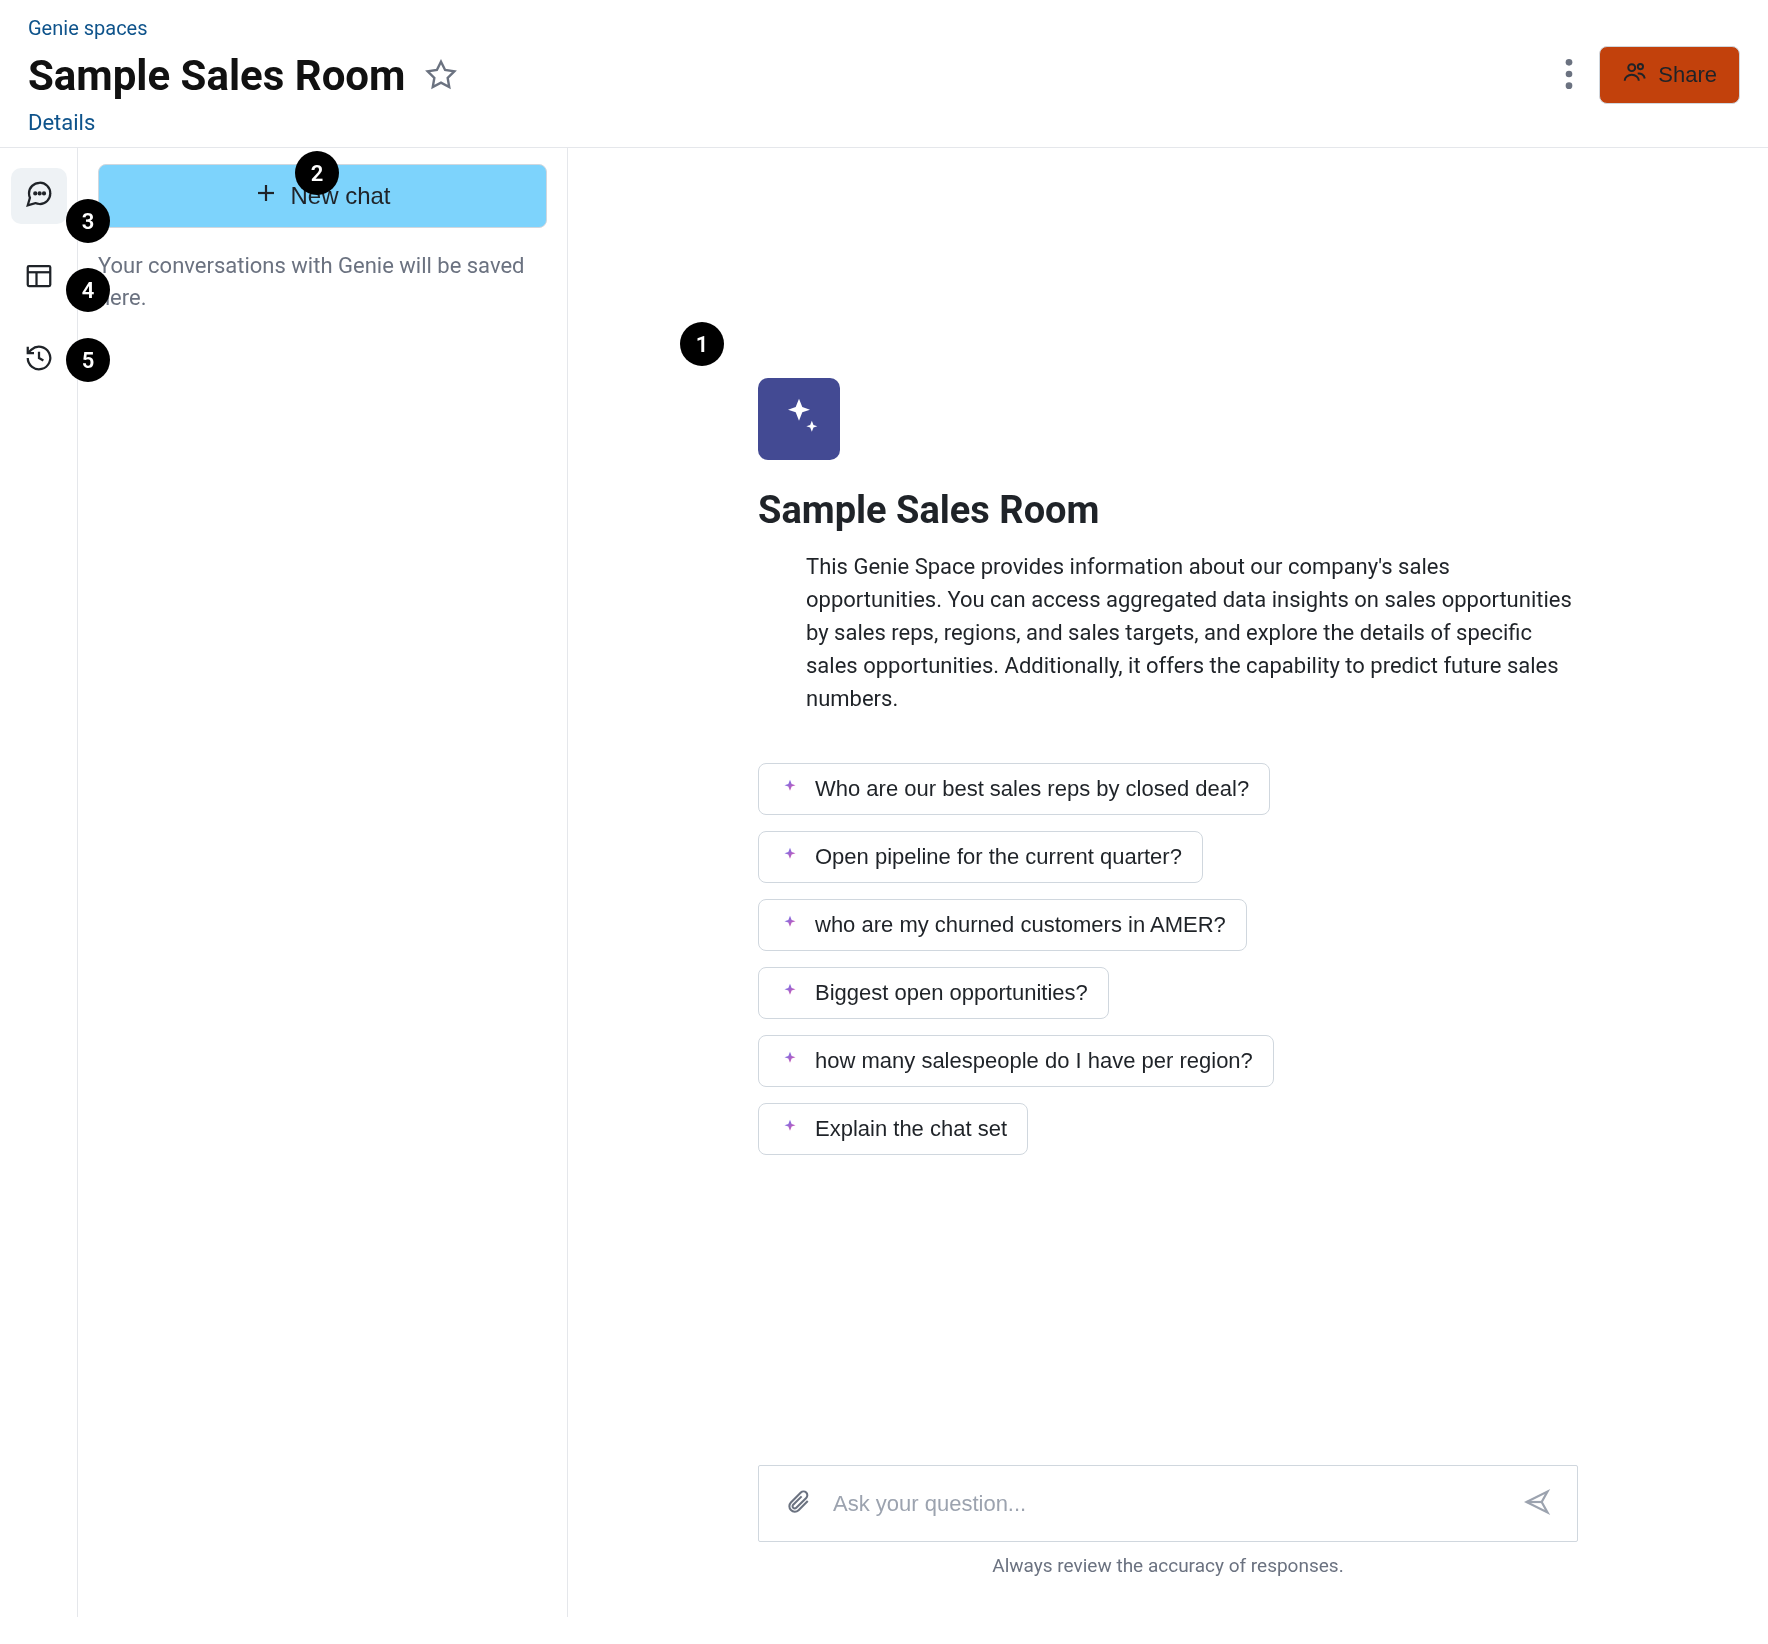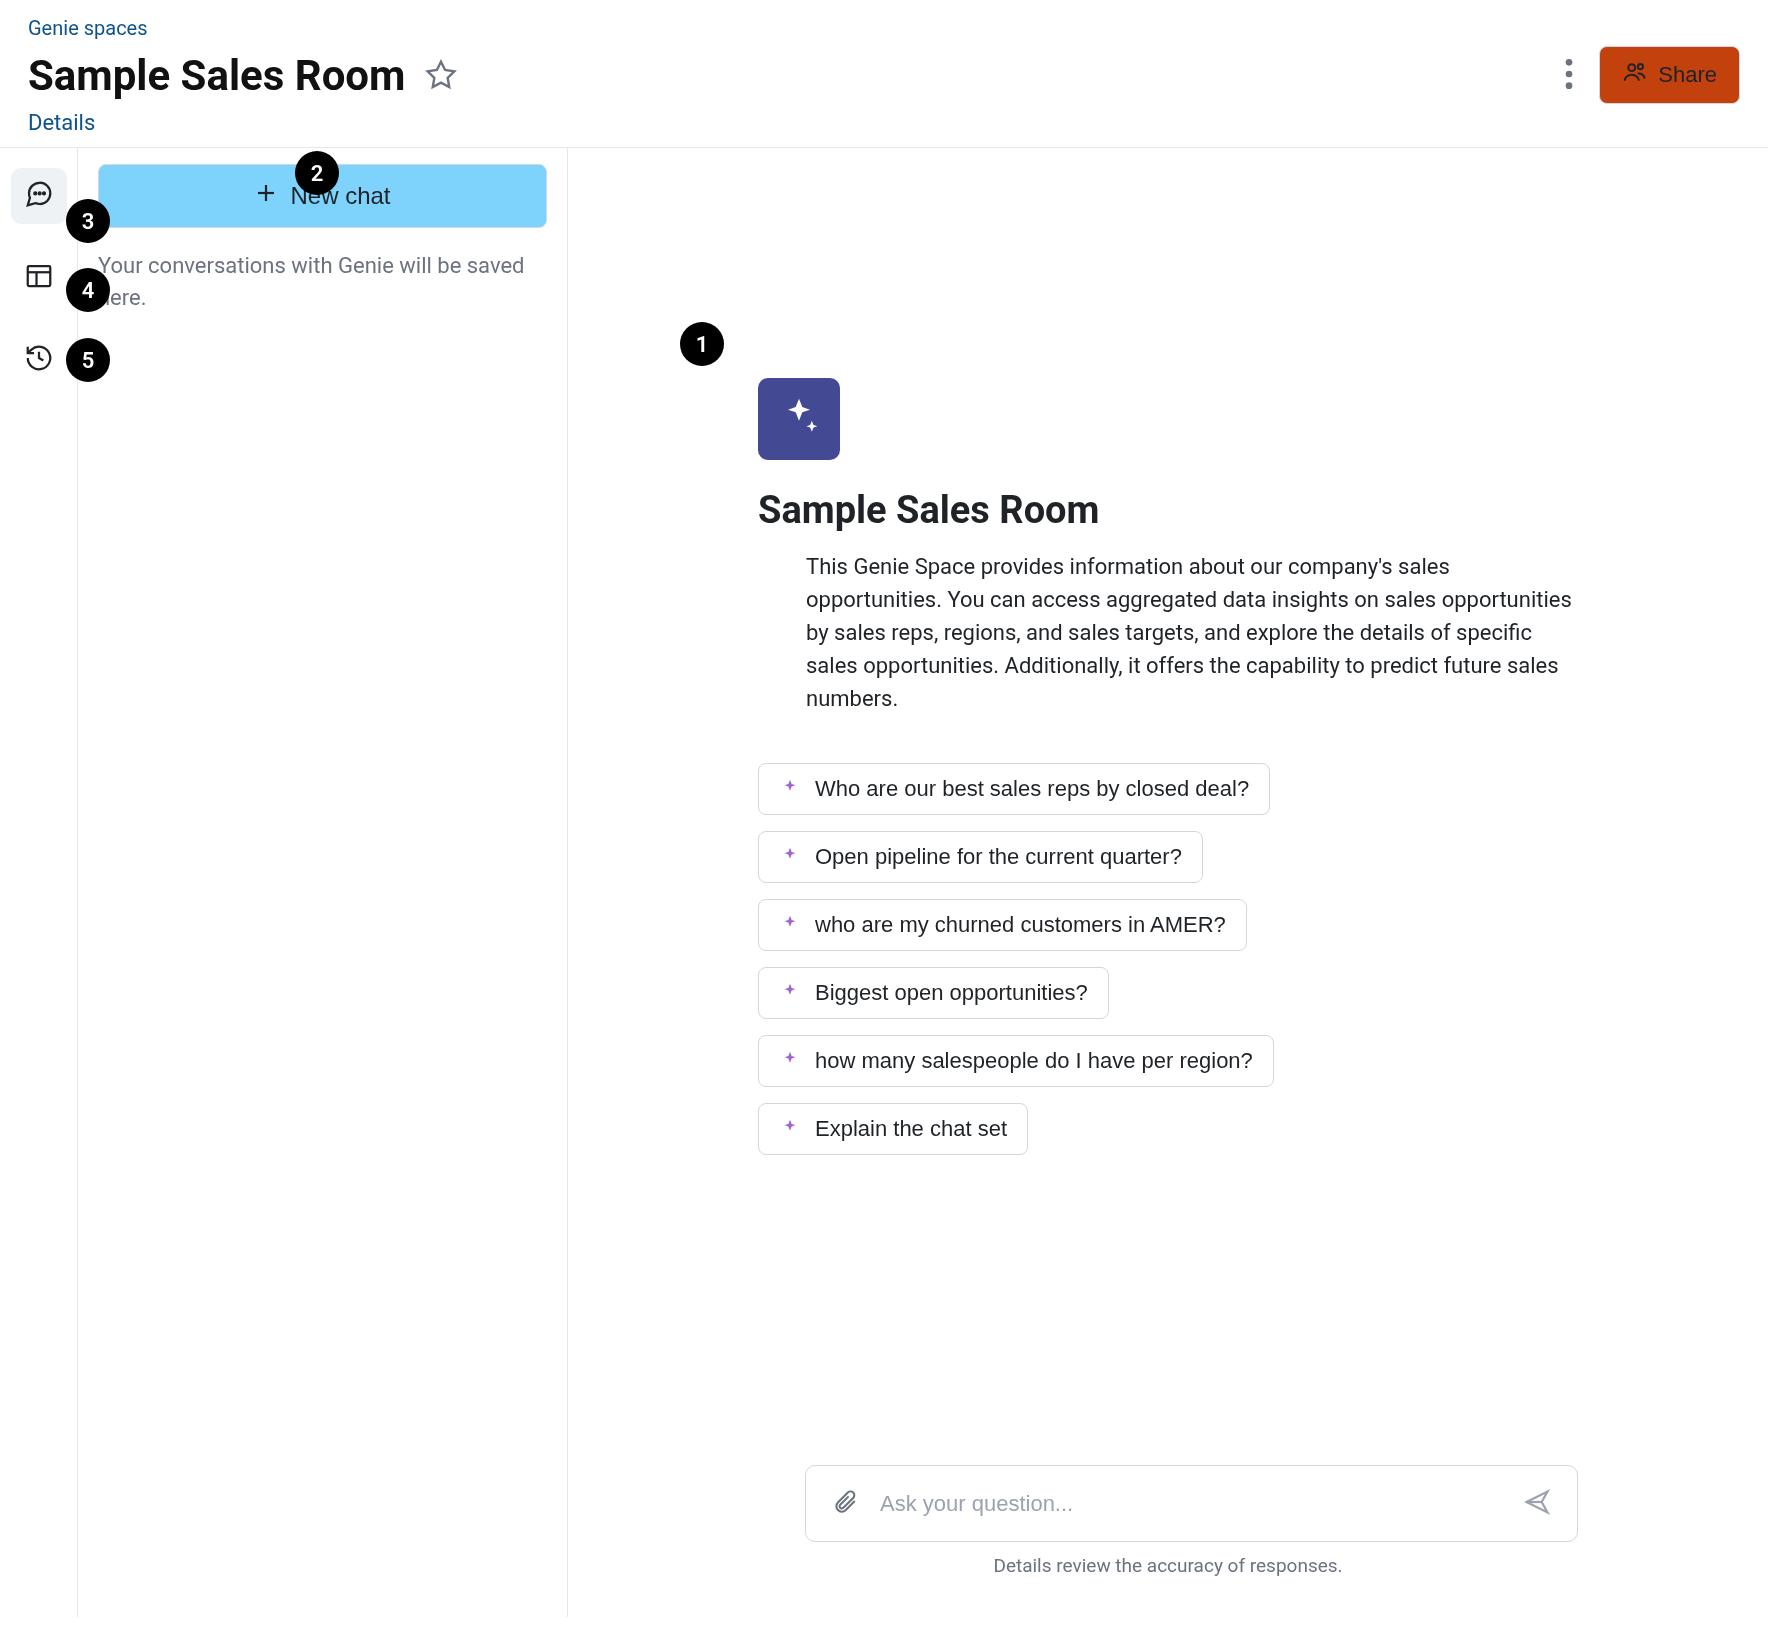--- a/index.html
+++ b/index.html
@@ -133,23 +133,22 @@
     }
     .spark-small svg { display:block; }
 
     
     .input-wrap {
       position:absolute; bottom: 40px; left:50%; transform:translateX(-50%);
       width: 820px;
     }
     .chat-input {
       display:flex; align-items:center; gap:18px;
-      border:1px solid #d0d7de; border-radius:10px;
+      border:1px solid #d0d7de; border-radius:2px;
       padding: 18px 22px;
-      margin-left: 47px;
     }
     .chat-input input {
       flex:1; border:none; outline:none; font-size:22px; color:#6b7280;
     }
     .chat-input input::placeholder { color:#9ca3af; }
     .attach-btn, .send-btn { background:none; border:none; cursor:pointer; padding:4px; }
     .disclaimer {
       text-align:center; color:#6b7280; font-size:19px; margin-top:12px;
     }
 
@@ -340,16 +339,16 @@
         <input type="text" placeholder="Ask your question..." style="">
         <button class="send-btn">
           <span>
             <svg width="28" height="28" viewBox="0 0 24 24" fill="none" stroke="#9ca3af" stroke-width="1.9">
               <path d="M3 12l18-9-5 9 5 9-18-9z"></path>
               <line x1="3" y1="12" x2="16" y2="12"></line>
             </svg>
           </span>
         </button>
       </div>
-      <div class="disclaimer">Details review the accuracy of responses.</div>
+      <div class="disclaimer">Always review the accuracy of responses.</div>
     </div>
   </div>
 </div>
 
 </body></html>

